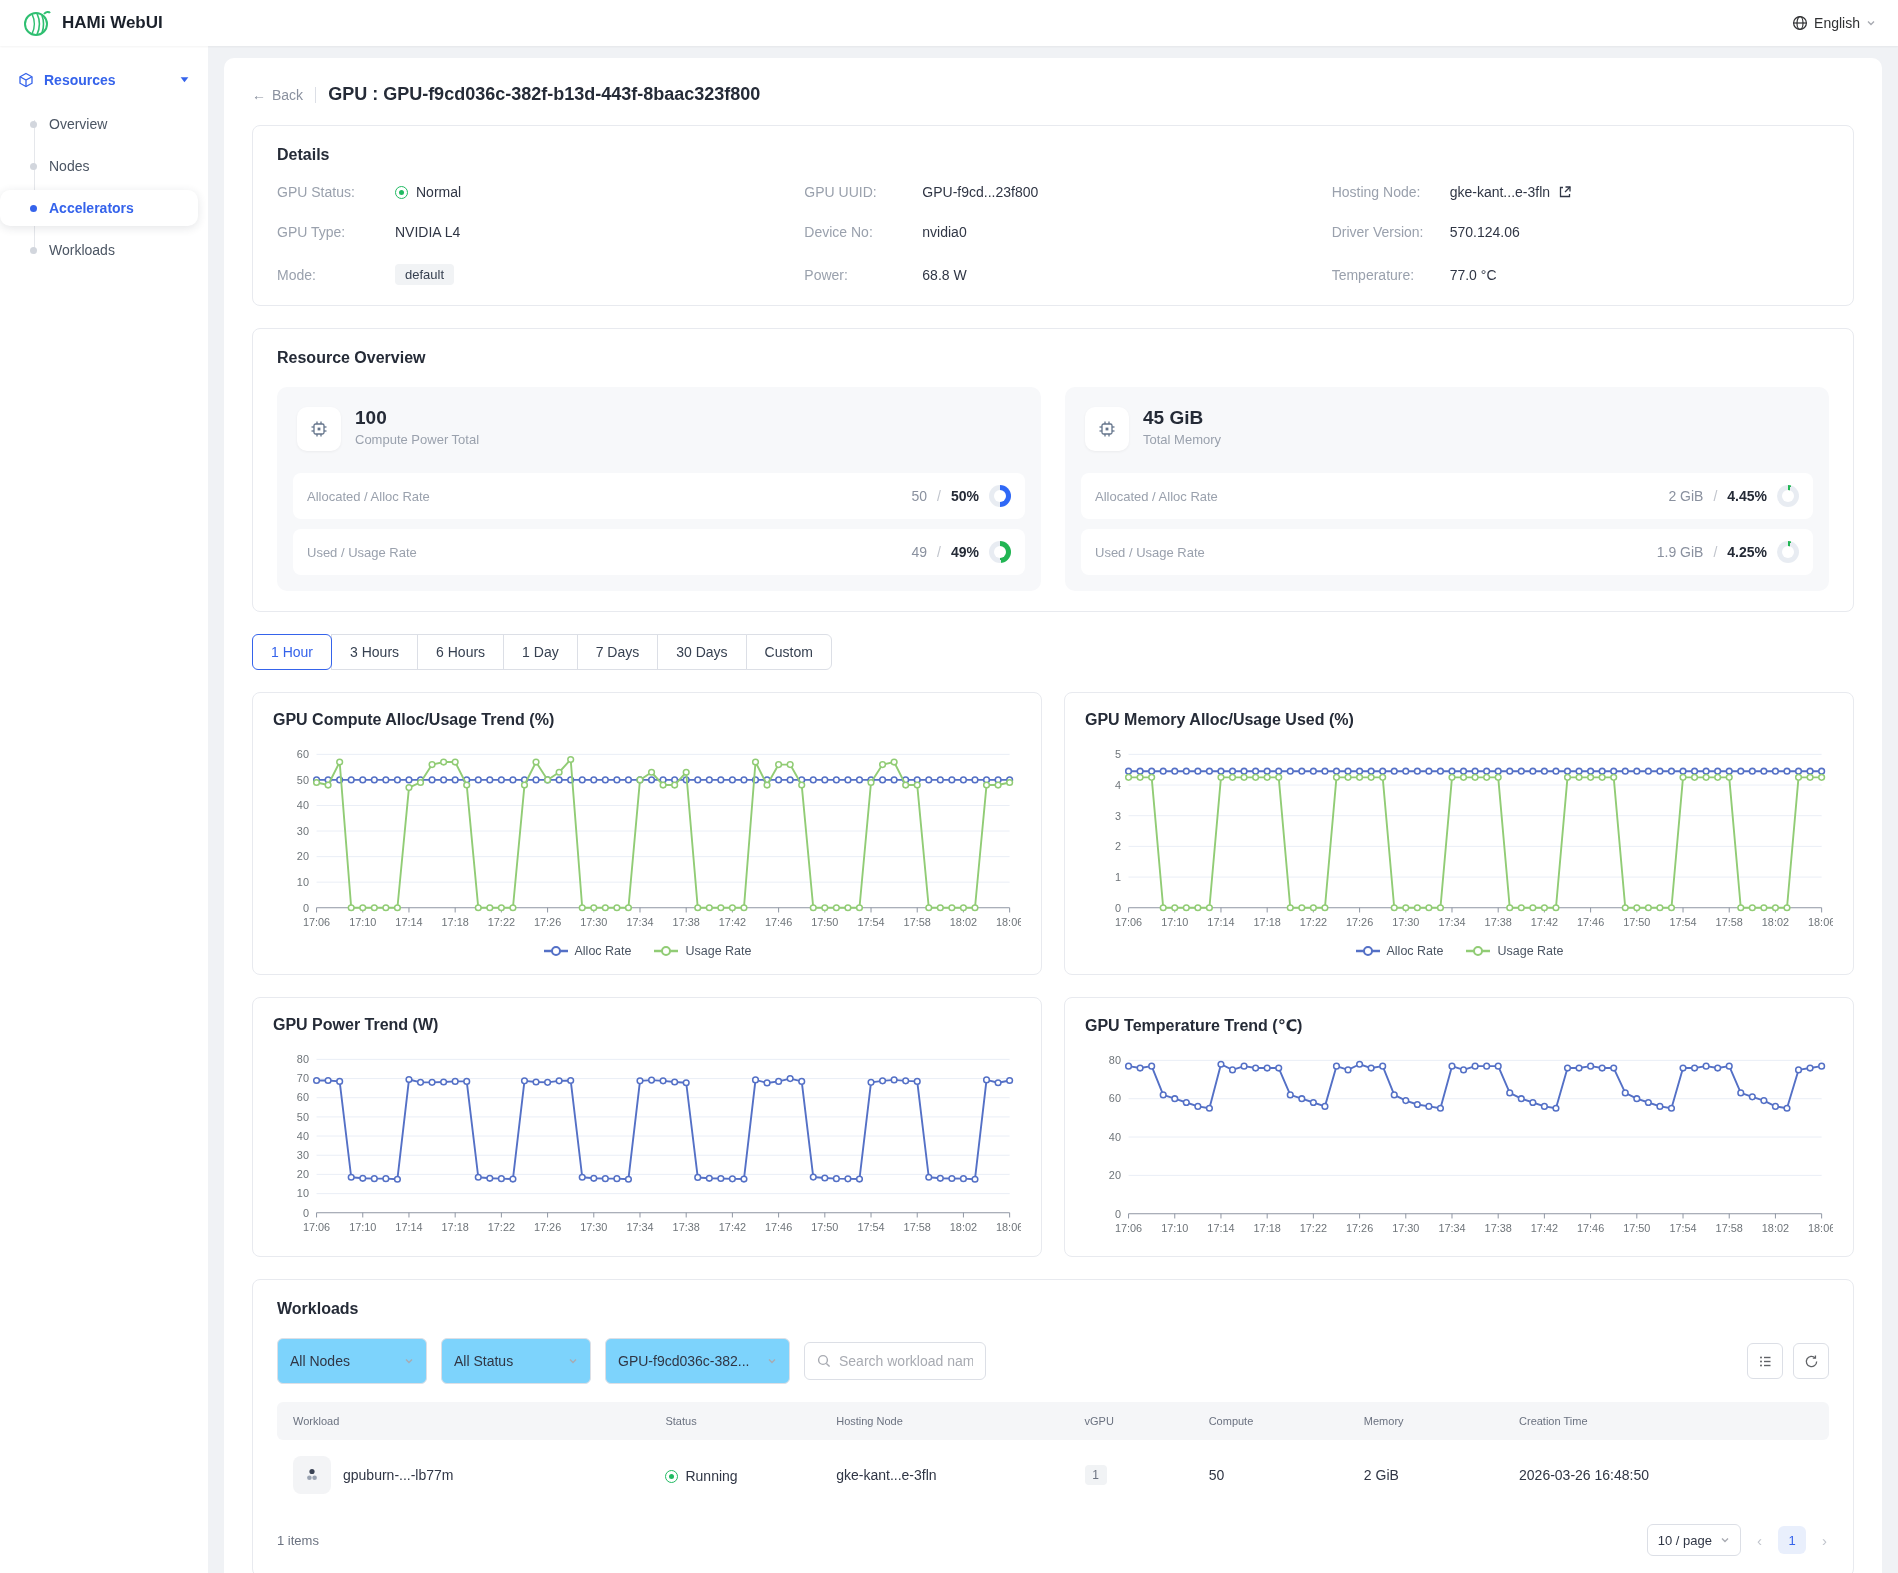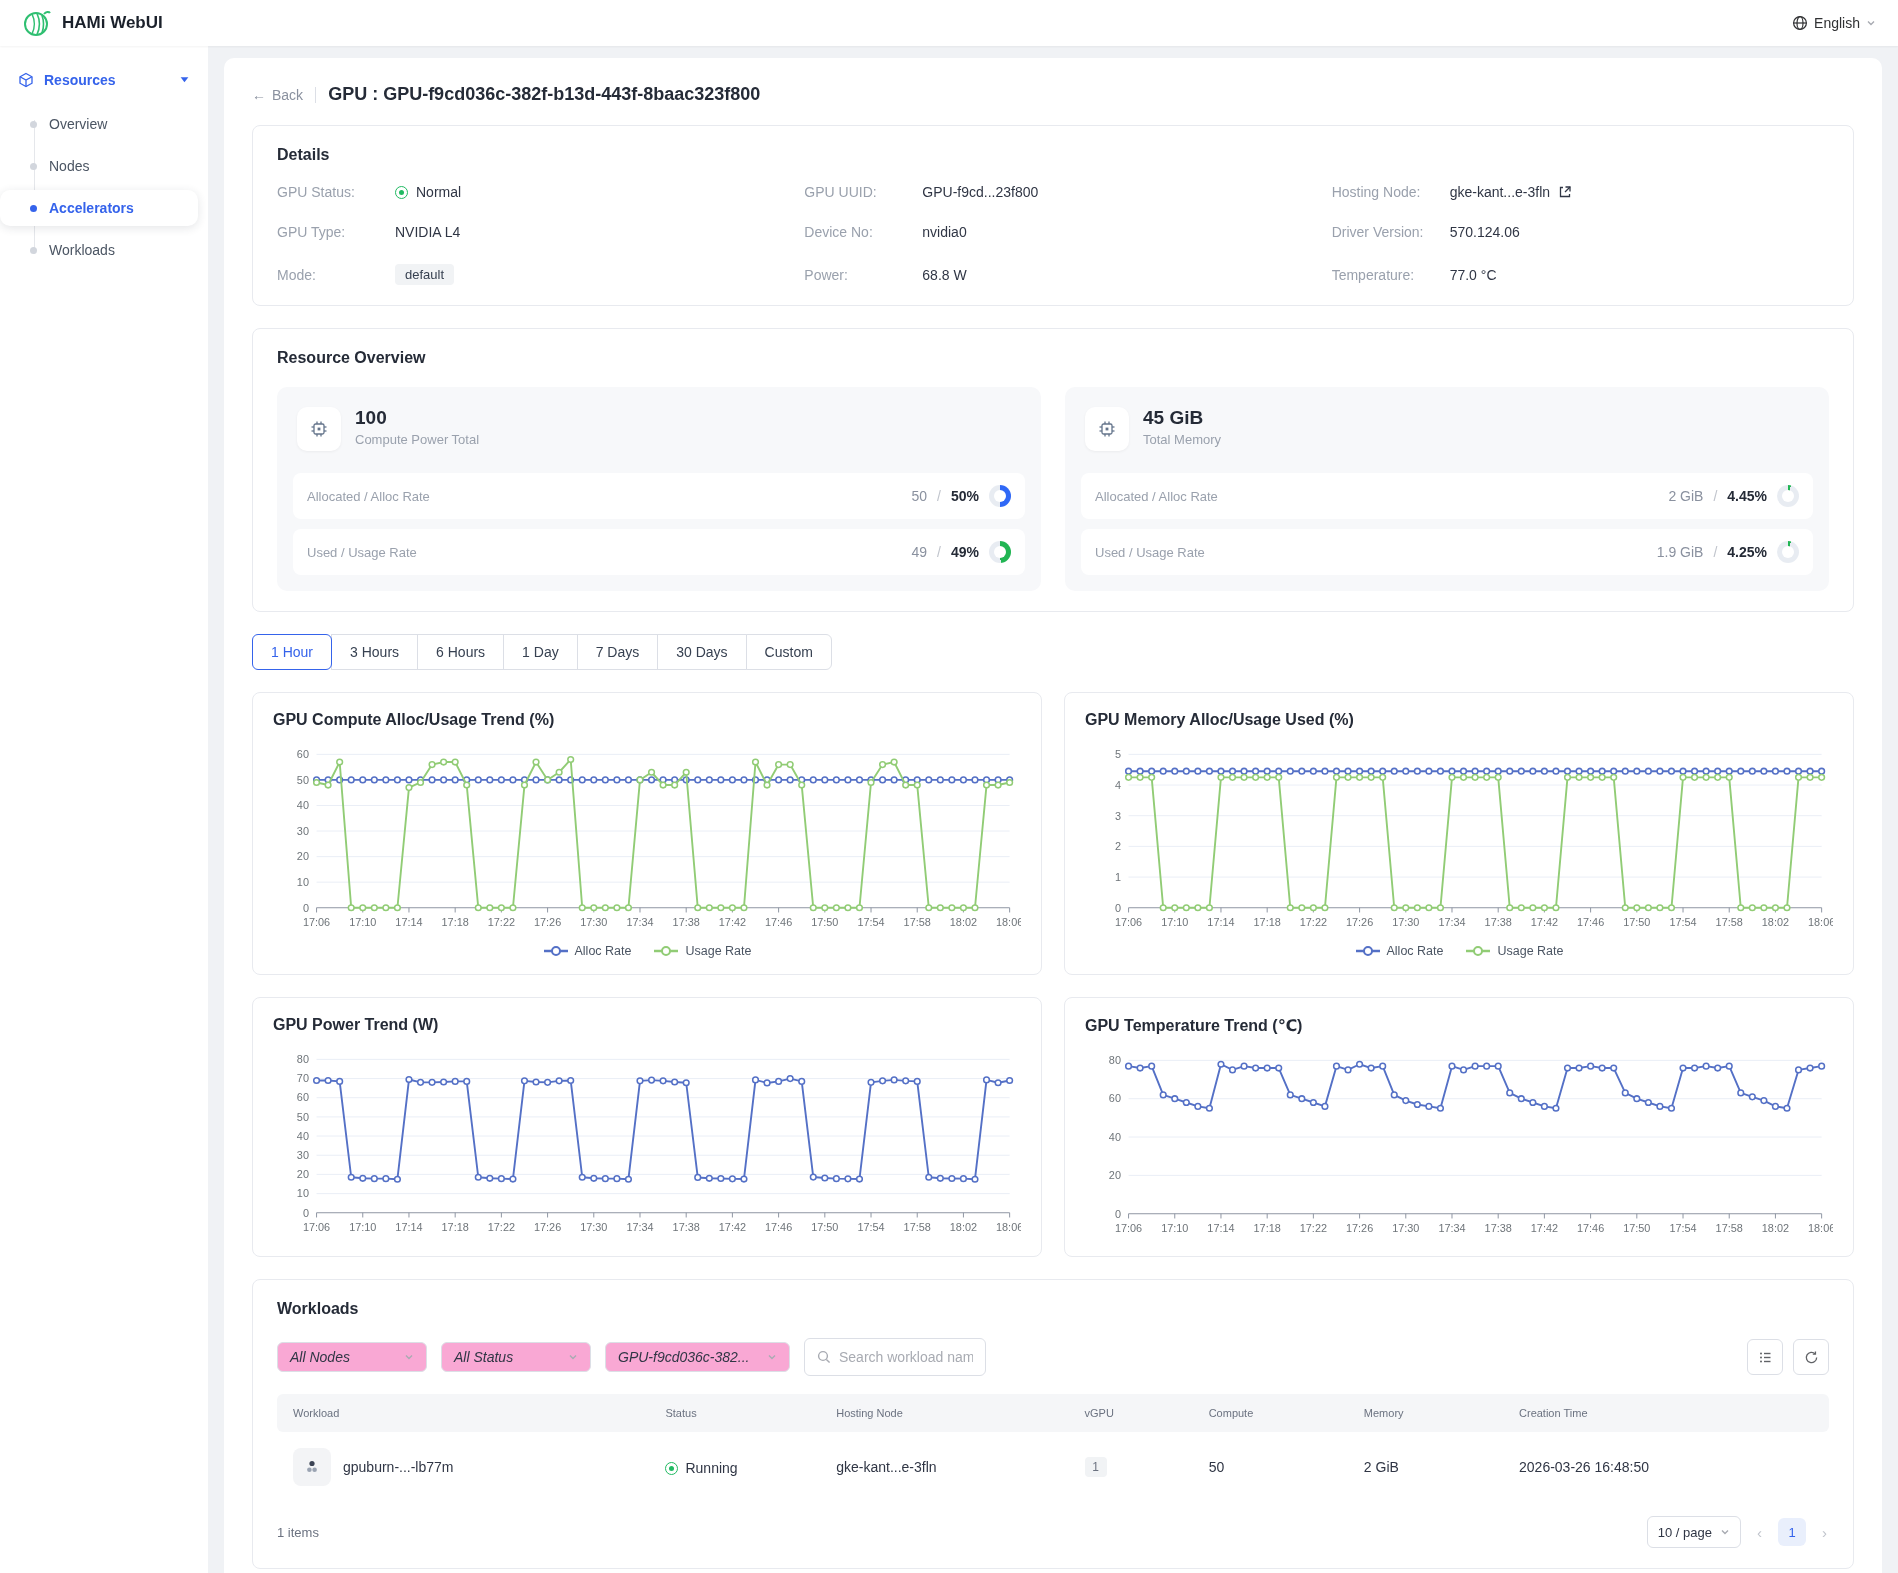--- a/index.html
+++ b/index.html
@@ -64,21 +64,21 @@
   
   .charts-grid { display:grid; grid-template-columns:1fr 1fr; gap:22px; margin-bottom:22px; }
   .chart-card { border:1px solid #e8eaef; border-radius:8px; padding:18px 20px 12px 20px; background:#fff; }
   .chart-title { font-size:16px; font-weight:bold; color:#252b37; margin-bottom:14px; }
   .chart-svg { width:100%; display:block; }
   .chart-svg text.tick { font-size:11.5px; fill:#6e7479; font-family:"Liberation Sans","DejaVu Sans",sans-serif; }
   .legend { display:flex; justify-content:center; gap:22px; padding:6px 0 4px 0; }
   .legend-item { display:flex; align-items:center; gap:6px; font-size:12.5px; color:#4b5563; cursor:pointer; }
   
   .filters { display:flex; align-items:center; gap:14px; margin-bottom:18px; }
-  .select { height:30px; min-width:150px; border:1px solid #dcdfe6; border-radius:6px; display:flex; align-items:center; justify-content:space-between; gap:10px; padding:0 12px; font-size:14px; color:#303645; background:#f9a8d4; cursor:pointer;font-style:italic; }
+  .select { height:46px; min-width:150px; border:1px solid #dcdfe6; border-radius:6px; display:flex; align-items:center; justify-content:space-between; gap:10px; padding:0 12px; font-size:14px; color:#303645; background:#7dd3fc; cursor:pointer; }
   .select .caret, .search .mag { color:#a8abb2; display:flex; }
   .select.gpu { min-width:185px; }
   .search { height:38px; width:182px; border:1px solid #dcdfe6; border-radius:6px; display:flex; align-items:center; gap:8px; padding:0 12px; background:#fff; }
   .search input { border:none; outline:none; font-size:14px; width:100%; color:#303645; font-family:inherit; }
   .search input::placeholder { color:#a8abb2; }
   .toolbar-right { margin-left:auto; display:flex; gap:10px; }
   .icon-btn { width:36px; height:36px; border:1px solid #dcdfe6; border-radius:6px; background:#fff; display:flex; align-items:center; justify-content:center; cursor:pointer; color:#606266; }
   table.wl { width:100%; border-collapse:collapse; }
   table.wl th { background:#f5f6f8; text-align:left; font-size:11px; font-weight:normal; color:#6b7280; padding:13px 16px; }
   table.wl th:first-child { border-radius:6px 0 0 6px; }

